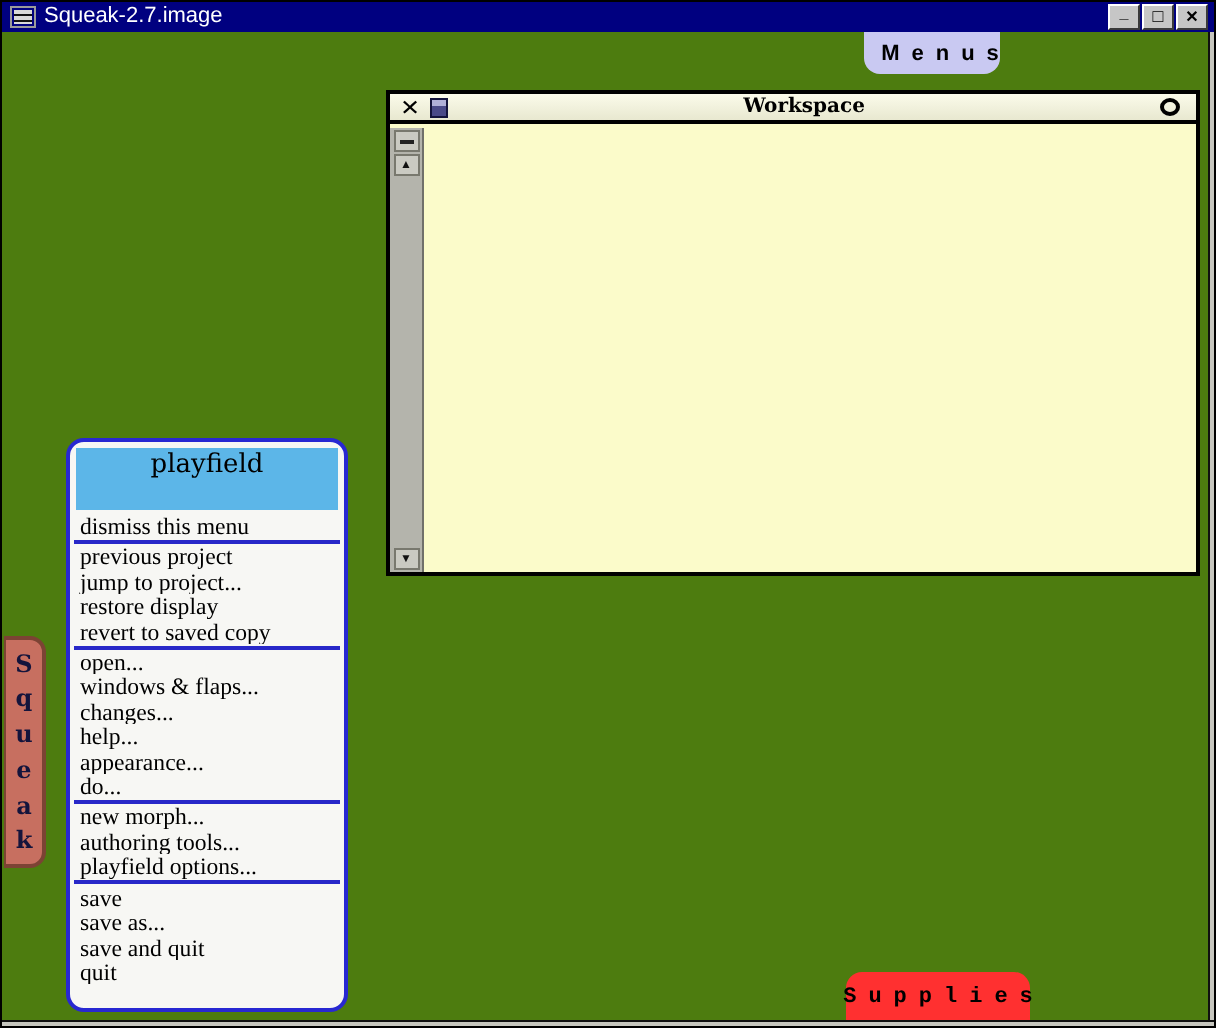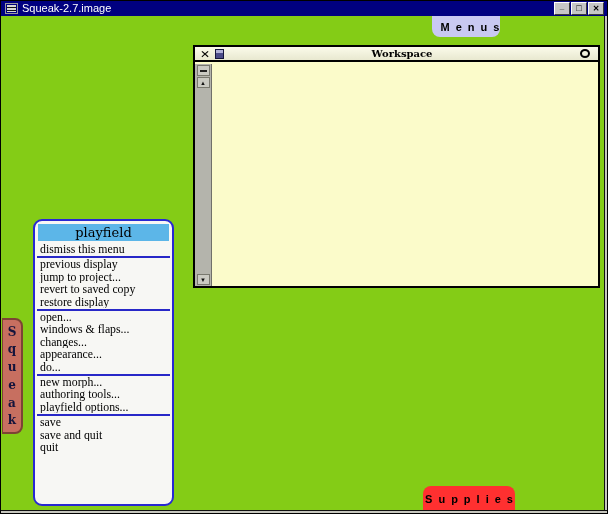--- a/index.html
+++ b/index.html
@@ -1,21 +1,21 @@
 <!DOCTYPE html>
 <html><head>
 <meta charset="utf-8">
 <style>
   * { margin:0; padding:0; box-sizing:border-box; }
   html,body { width:608px; height:514px; }
   body { font-family:"Liberation Sans", sans-serif; }
 
   .screen {
     position:relative; width:608px; height:514px;
-    background:#84cc16; border:1px solid #000; overflow:hidden;
+    background:#4d7c0f; border:1px solid #000; overflow:hidden;
   }
 
   
   .titlebar {
     position:absolute; left:0; top:0; right:0; height:15px;
     background:#000080; display:flex; align-items:center; padding:0 2px;
   }
   .sysmenu-icon {
     width:13px; height:11px; margin:0 4px 0 2px; background:#d8d8d8;
     border:1px solid #9a9a9a;
@@ -45,21 +45,21 @@
     background:#c9c9f2; border-radius:0 0 8px 8px;
     display:flex; align-items:center; justify-content:center;
     font-weight:bold; font-size:11px; letter-spacing:6px; padding-left:14px; color:#000;
   }
 
   
   .supplies-tab {
     position:absolute; left:422px; top:485px; width:92px; height:25px;
     background:#ff3030; border-radius:8px 8px 0 0;
     display:flex; align-items:center; justify-content:center;
-    font-weight:bold; font-size:11px; letter-spacing:6px; padding-left:6px; color:#000;
+    font-weight:bold; font-size:11px; letter-spacing:6px; padding-left:6px; color:#000;font-family:Liberation Mono, monospace;
   }
 
   
   .squeak-tab {
     position:absolute; left:1px; top:317px; width:21px; height:116px;
     background:#c76f60; border:2px solid #7c4334; border-left:1px solid #7c4334;
     border-radius:0 8px 8px 0;
     display:flex; flex-direction:column; align-items:center; justify-content:space-evenly;
     font-family:"DejaVu Serif", serif; font-weight:bold; font-size:12px; color:#14143c;
   }
@@ -96,21 +96,21 @@
   .sb-spacer { flex:1; }
   .ws-text { flex:1; background:#fbfbca; }
 
   
   .pf-menu {
     position:absolute; left:32px; top:218px; width:141px; height:287px;
     background:#f7f7f4; border:2px solid #2828d2; border-radius:9px;
     padding:3px 2px 2px 2px; overflow:hidden;
   }
   .pf-title {
-    height:17px; margin:0 1px 2px 1px; background:#5cb6e8;
+    height:31px; margin:0 1px 2px 1px; background:#5cb6e8;
     text-align:center; font-family:"DejaVu Serif", serif; font-size:13px;
     line-height:17px; color:#000;
   }
   .pf-item {
     font-family:Liberation Serif, serif; font-size:11.8px; line-height:12.4px;
     padding-left:3px; color:#000; white-space:nowrap; overflow:hidden;
   }
   .pf-sep { border-top:2px solid #2828c8; margin:0.5px 0; }
 </style>
 </head>
@@ -157,36 +157,38 @@
           </div>
       </div>
       <div class="ws-text"></div>
     </div>
   </div>
 
   <div class="pf-menu">
     <div class="pf-title">playfield</div>
     <div class="pf-item">dismiss this menu</div>
     <div class="pf-sep"></div>
-    <div class="pf-item">previous display</div>
+    <div class="pf-item">previous project</div>
     <div class="pf-item">jump to project...</div>
+    <div class="pf-item">restore display</div>
     <div class="pf-item">revert to saved copy</div>
-    <div class="pf-item">restore display</div>
     <div class="pf-sep"></div>
     <div class="pf-item">open...</div>
     <div class="pf-item">windows &amp; flaps...</div>
     <div class="pf-item">changes...</div>
+    <div class="pf-item">help...</div>
     <div class="pf-item">appearance...</div>
     <div class="pf-item">do...</div>
     <div class="pf-sep"></div>
     <div class="pf-item">new morph...</div>
     <div class="pf-item">authoring tools...</div>
     <div class="pf-item">playfield options...</div>
     <div class="pf-sep"></div>
     <div class="pf-item">save</div>
+    <div class="pf-item">save as...</div>
     <div class="pf-item">save and quit</div>
     <div class="pf-item">quit</div>
   </div>
 
   <div class="squeak-tab">
     <span>S</span>
     <span>q</span>
     <span>u</span>
     <span>e</span>
     <span>a</span>

